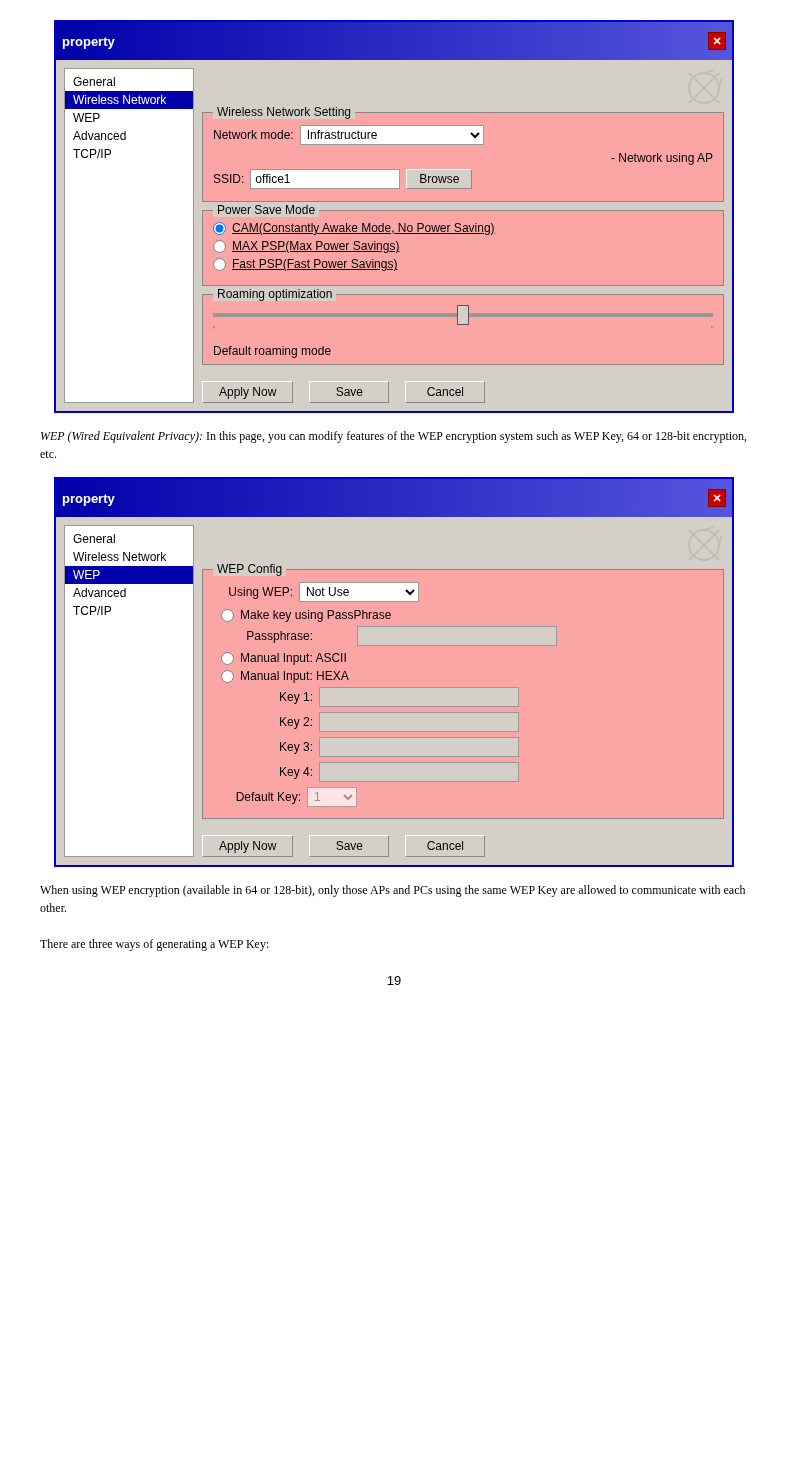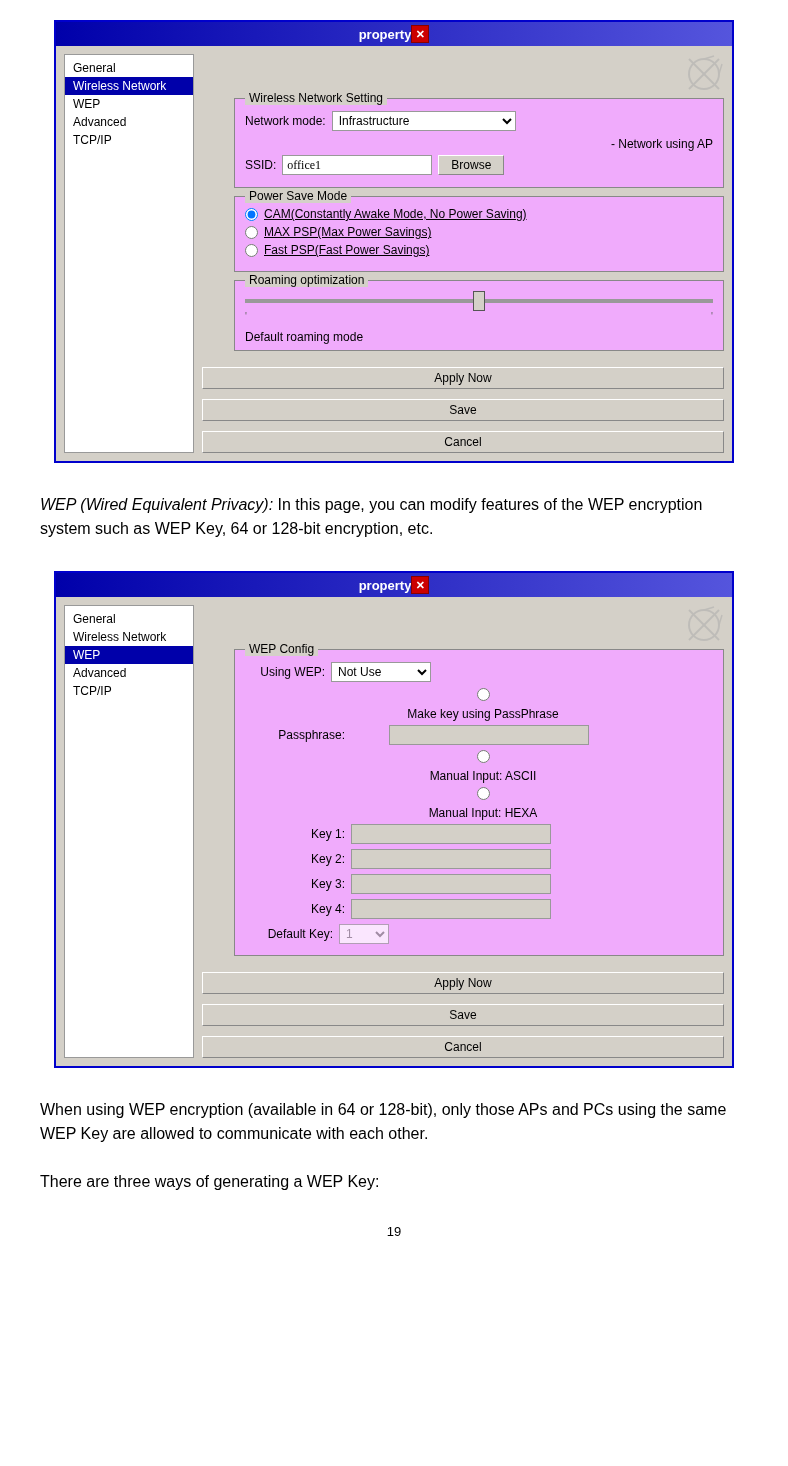--- a/index.html
+++ b/index.html
@@ -23,23 +23,23 @@
       border: 2px solid #0000cc;
       background: #d4d0c8;
       position: relative;
     }
 
     .dialog-titlebar {
       background: linear-gradient(to right, #0000aa, #5555dd);
       color: #fff;
       font-weight: bold;
       font-size: 13px;
-      padding: 3px 6px;
-      display: flex;
-      justify-content: center;
+      padding: 10px 6px;
+      display: flex;
+      justify-content: space-between;
       align-items: center;
     }
 
     .dialog-close-btn {
       width: 18px;
       height: 18px;
       background: #cc0000;
       color: white;
       border: 1px solid #880000;
       font-size: 11px;
@@ -98,22 +98,21 @@
       opacity: 0.5;
       color: #aaa;
     }
 
     
     .group-box {
       border: 1px solid #888;
       margin-bottom: 8px;
       padding: 6px 10px;
       position: relative;
-      background: #f0abfc;
-      margin-left: 32px;
+      background: #fca5a5;
     }
 
     .group-box-title {
       position: absolute;
       top: -8px;
       left: 10px;
       background: #d4d0c8;
       padding: 0 4px;
       font-size: 12px;
     }
@@ -134,21 +133,20 @@
       font-size: 12px;
       white-space: nowrap;
     }
 
     .form-input {
       border: 1px solid #999;
       background: #fff;
       padding: 5px 4px;
       font-size: 12px;
       height: 20px;
-      font-family: Liberation Serif, serif;
     }
 
     .form-select {
       border: 1px solid #999;
       background: #fff;
       padding: 1px 2px;
       font-size: 12px;
       height: 20px;
     }
 
@@ -202,43 +200,43 @@
     }
 
     .slider-label {
       font-size: 12px;
       margin-top: 4px;
     }
 
     
     .btn-row {
       display: flex;
-      justify-content: space-between;
-      gap: 10px;
+      justify-content: flex-start;
+      gap: 16px;
       padding-top: 8px;
-      flex-direction: column;
     }
 
     .btn {
       padding: 3px 16px;
       font-size: 12px;
       background: #d4d0c8;
       border: 1px solid #888;
       border-top-color: #fff;
       border-left-color: #fff;
       cursor: pointer;
       min-width: 80px;
       text-align: center;
     }
 
     
     .description-text {
-      font-size: 16px;
+      font-size: 12px;
       line-height: 1.5;
-      margin: 30px 20px;
+      margin: 14px 20px;
+      font-family: Liberation Serif, serif;
     }
 
     .description-text em {
       font-style: italic;
     }
 
     
     .wep-form-row {
       display: flex;
       align-items: center;
@@ -262,25 +260,24 @@
       width: 200px;
     }
 
     .wep-input.disabled {
       background: #d4d0c8;
       color: #888;
     }
 
     .wep-radio-row {
       display: flex;
-      align-items: center;
+      align-items: flex-end;
       gap: 6px;
       margin-bottom: 4px;
       font-size: 12px;
-      flex-direction: column;
     }
 
     .page-number {
       text-align: center;
       margin-top: 20px;
       font-size: 13px;
     }
 
     .ssid-input {
       width: 150px;
@@ -429,21 +426,21 @@
             <line x1="35" y1="20" x2="38" y2="10" stroke="#aaa" stroke-width="1.5"></line>
           </svg>
         </div>
 
         <div class="group-box">
           <span class="group-box-title">WEP Config</span>
           <div class="group-box-content">
 
             <div class="wep-form-row">
               <span class="wep-label">Using WEP:</span>
-              <select class="form-select" style="width:100px;">
+              <select class="form-select" style="width:120px;">
                 <option>Not Use</option>
               </select>
             </div>
 
             <div class="wep-radio-row" style="margin-left:8px; margin-top:6px;">
               <input type="radio" name="wep_method" style="">
               <label>Make key using PassPhrase</label>
             </div>
 
             <div class="wep-form-row" style="margin-left:20px;gap:44px;">

